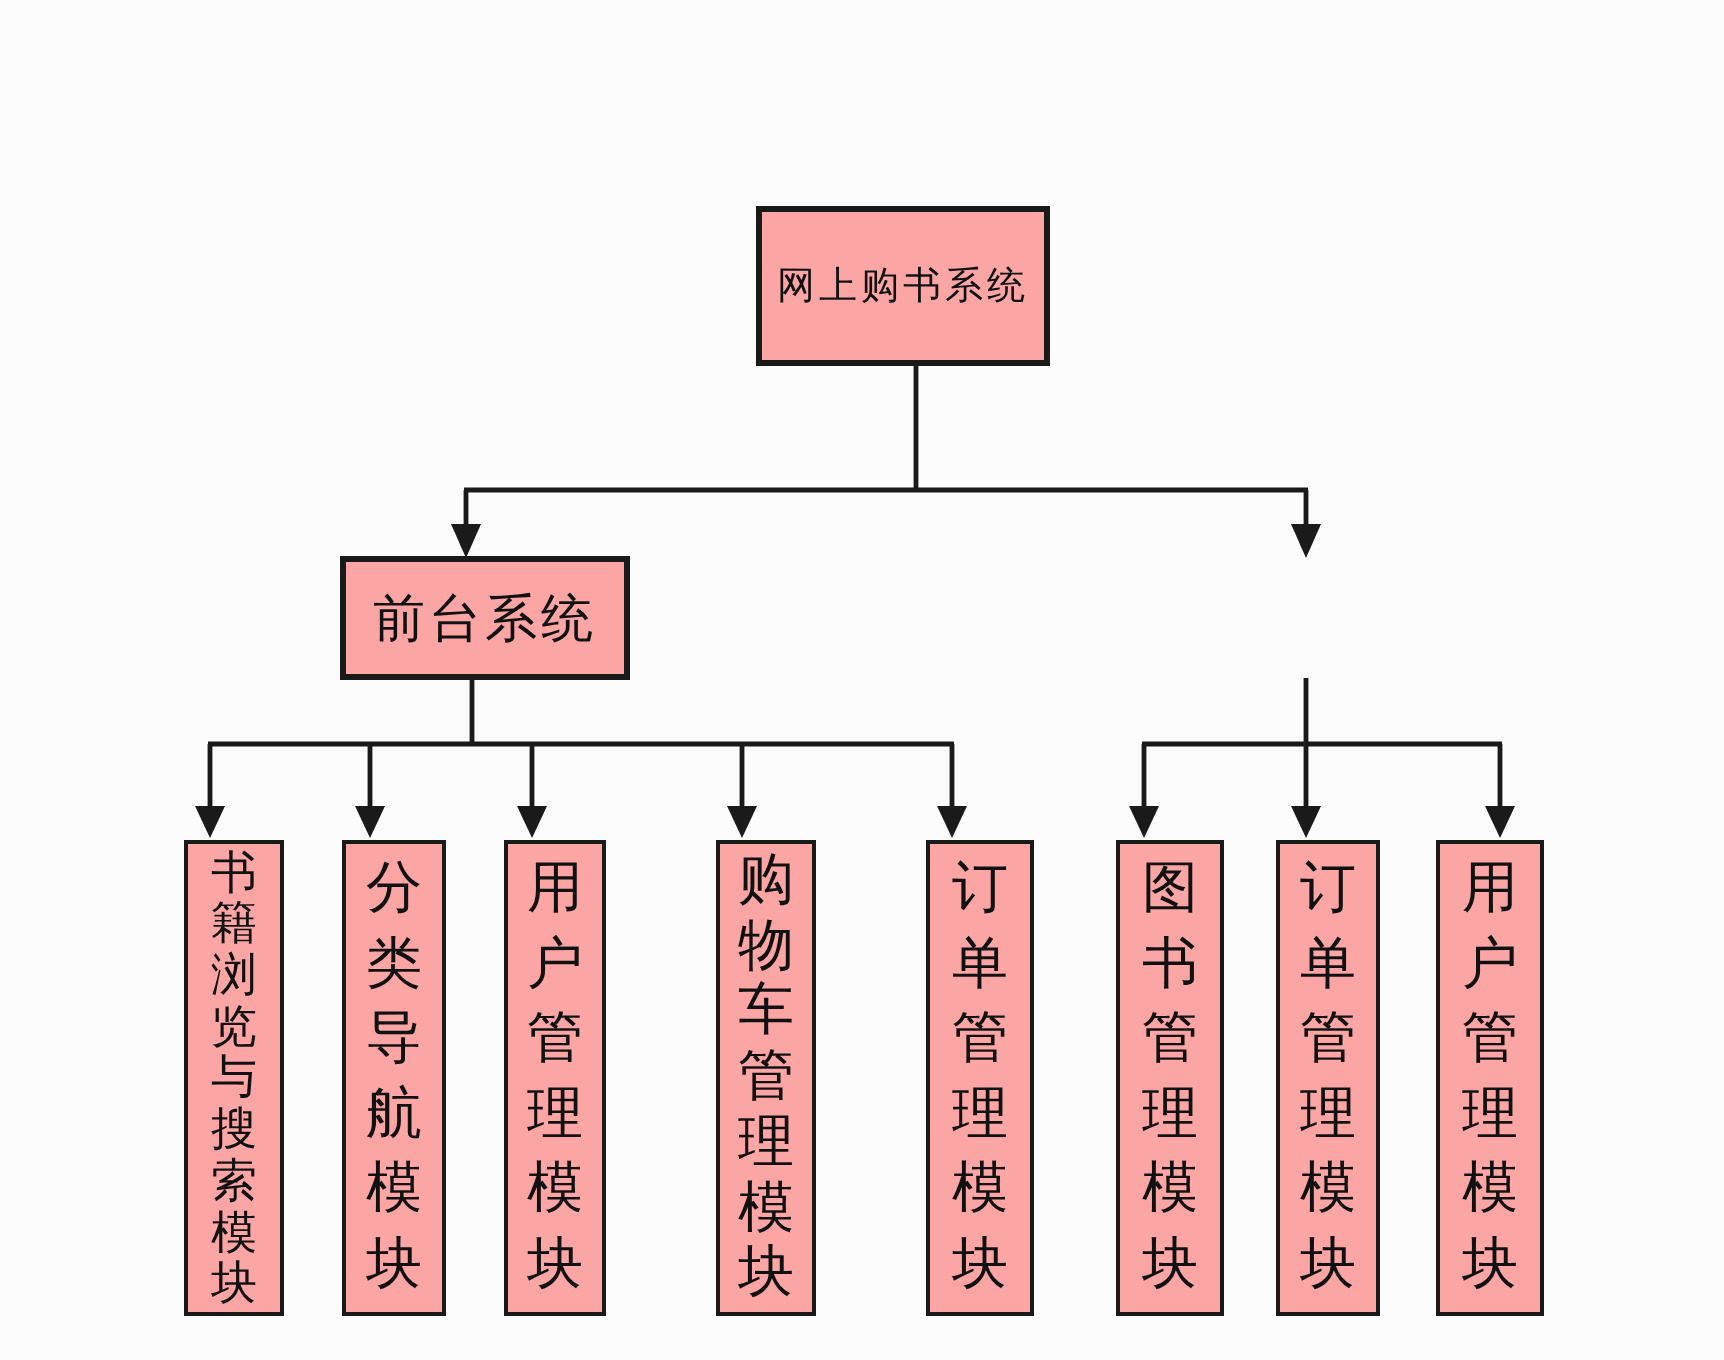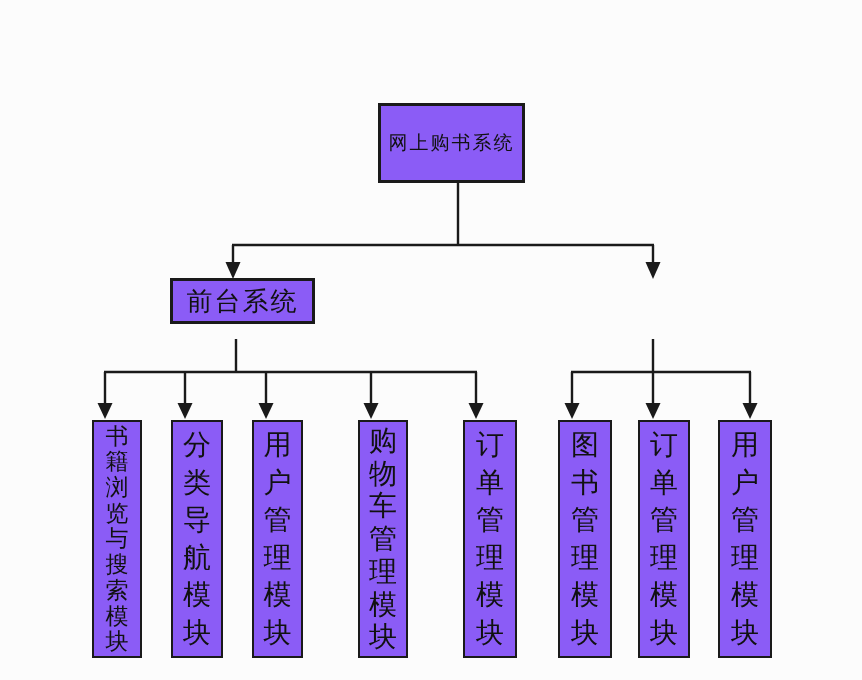--- a/index.html
+++ b/index.html
@@ -16,40 +16,40 @@
   .connectors {
     position: absolute;
     left: 0; top: 0;
     width: 862px; height: 680px;
     pointer-events: none;
   }
 
   .node {
     position: absolute;
     box-sizing: border-box;
-    background: #8b5cf6;
+    background: #fca5a5;
     border: 2.5px solid #1a1a1a;
     color: #111111;
     display: flex;
     align-items: center;
     justify-content: center;
     text-align: center;
   }
 
   .node-root {
     left: 378px; top: 103px;
     width: 147px; height: 80px;
     border-width: 3px;
     font-size: 19px;
     letter-spacing: 2px;
   }
 
   .node-branch {
     top: 278px;
-    width: 145px; height: 46px;
+    width: 145px; height: 62px;
     border-width: 3px;
     font-size: 26px;
     letter-spacing: 2px;
   }
   .node-branch.frontend { left: 170px; }
   .node-branch.backend  { left: 588px; }
 
   .node-leaf {
     top: 420px;
     height: 238px;

